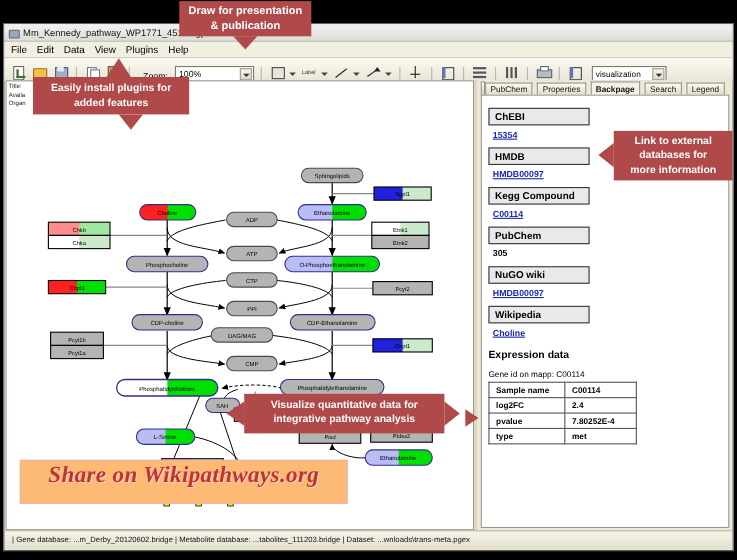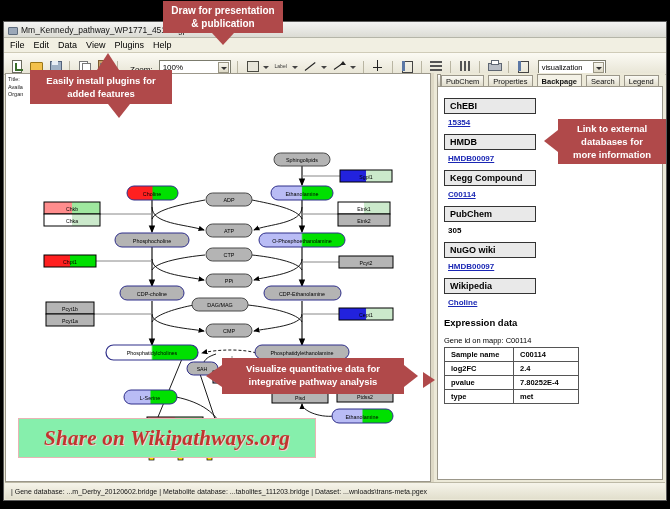--- a/index.html
+++ b/index.html
@@ -123,21 +123,21 @@
                 border-top:11px solid transparent;border-bottom:11px solid transparent;border-right:14px solid #b0494a;}
   .c-vis{left:222px;top:358px;width:182px;height:36px;font-size:9.5px;padding-top:4px;box-sizing:border-box;line-height:13px;}
   .c-vis .tail{position:absolute;left:-16px;top:7px;width:0;height:0;
                border-top:11px solid transparent;border-bottom:11px solid transparent;border-right:16px solid #b0494a;}
   .c-vis .tail-r{position:absolute;right:-14px;top:7px;width:0;height:0;
                border-top:11px solid transparent;border-bottom:11px solid transparent;border-left:14px solid #b0494a;}
   .c-exp-arrow{position:absolute;left:423px;top:372px;width:0;height:0;
                border-top:8px solid transparent;border-bottom:8px solid transparent;border-left:12px solid #b0494a;}
 
   .share{position:absolute;left:18px;top:418px;width:296px;height:38px;border:1px solid #e8b4b4;
-         background:#86efac;display:flex;align-items:center;justify-content:center;}
+         background:#fdba74;display:flex;justify-content:center;}
   .share span{font-family:"Liberation Serif",serif;font-style:italic;font-weight:bold;font-size:21px;
         color:#c0342e;text-shadow:1px 1px 0 #f3cfcf;letter-spacing:0.3px;}
 </style>
 </head>
 <body>
 
 <div id="root">
 
   <div class="win">
 

